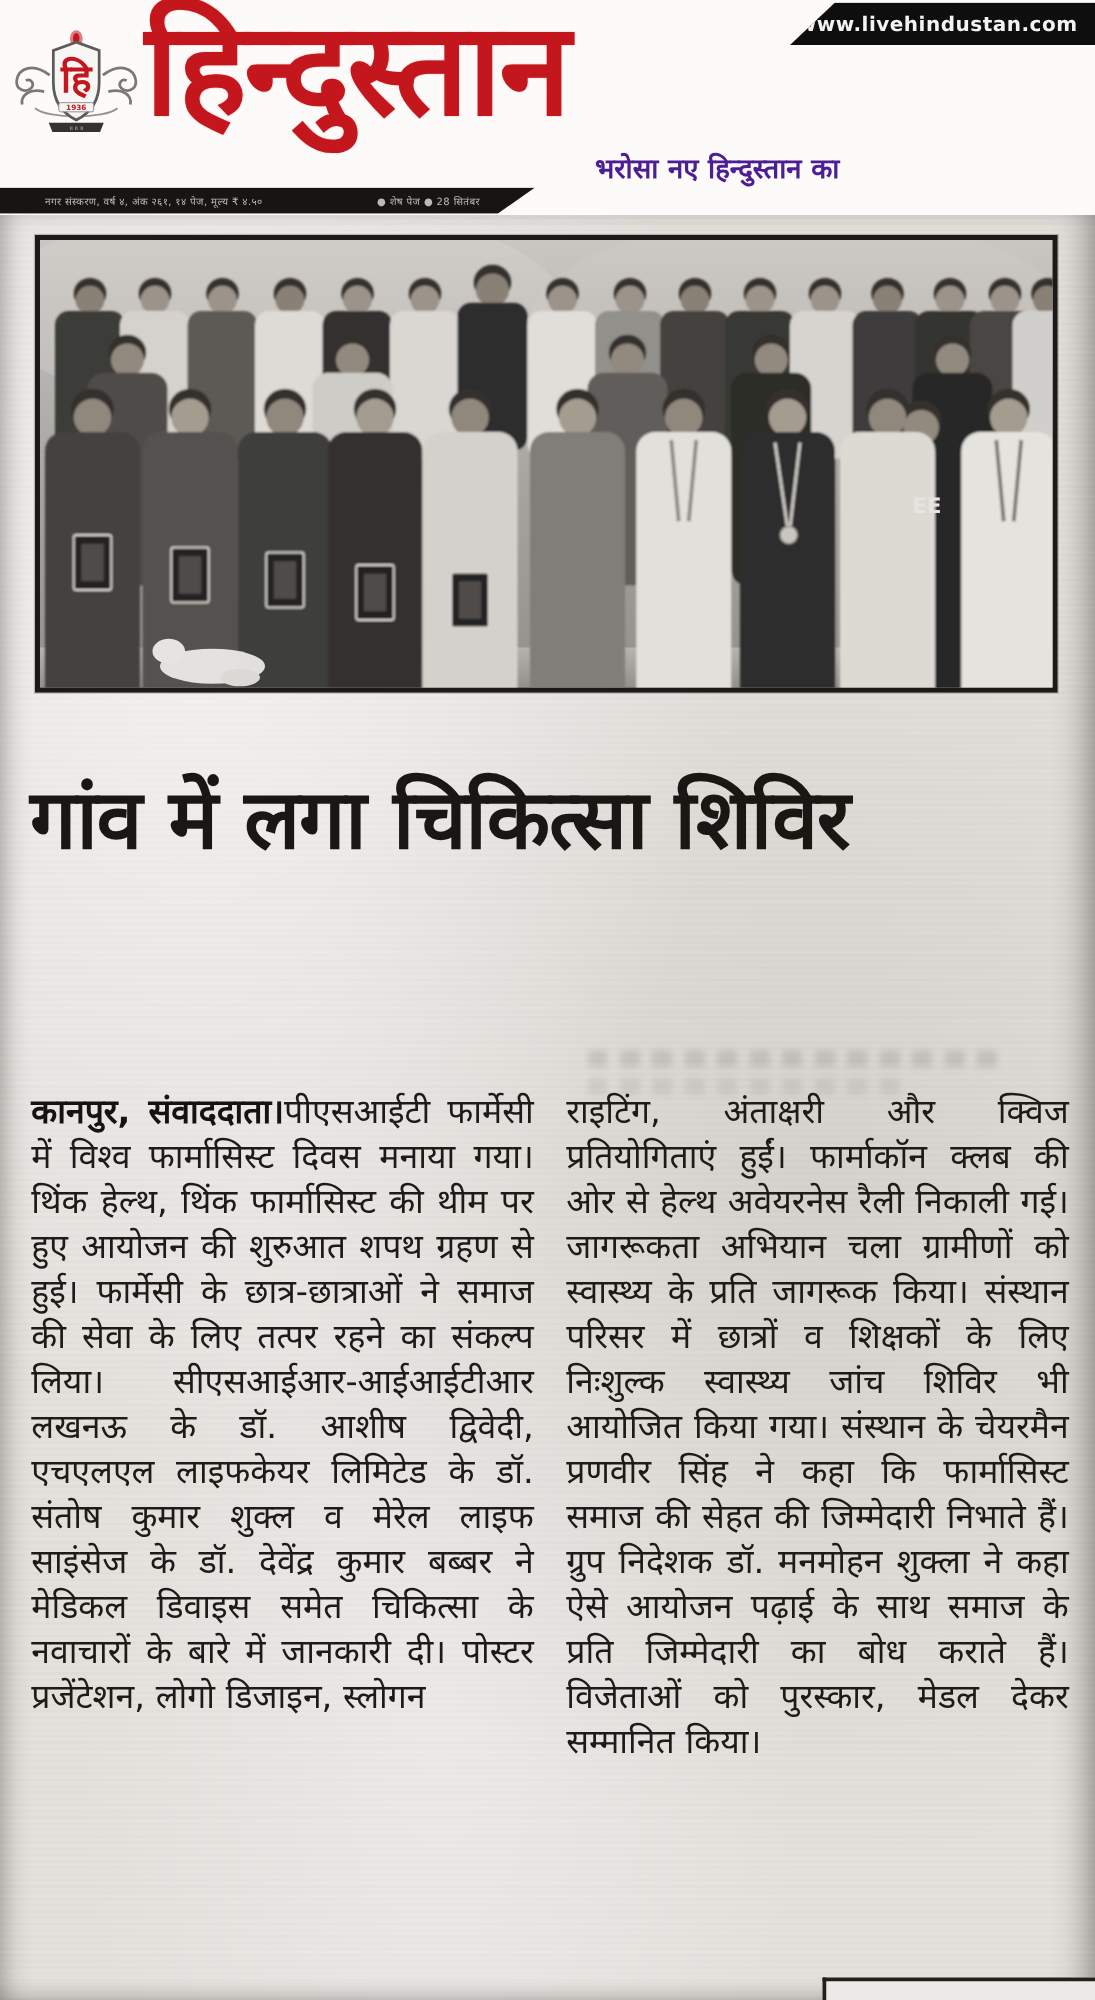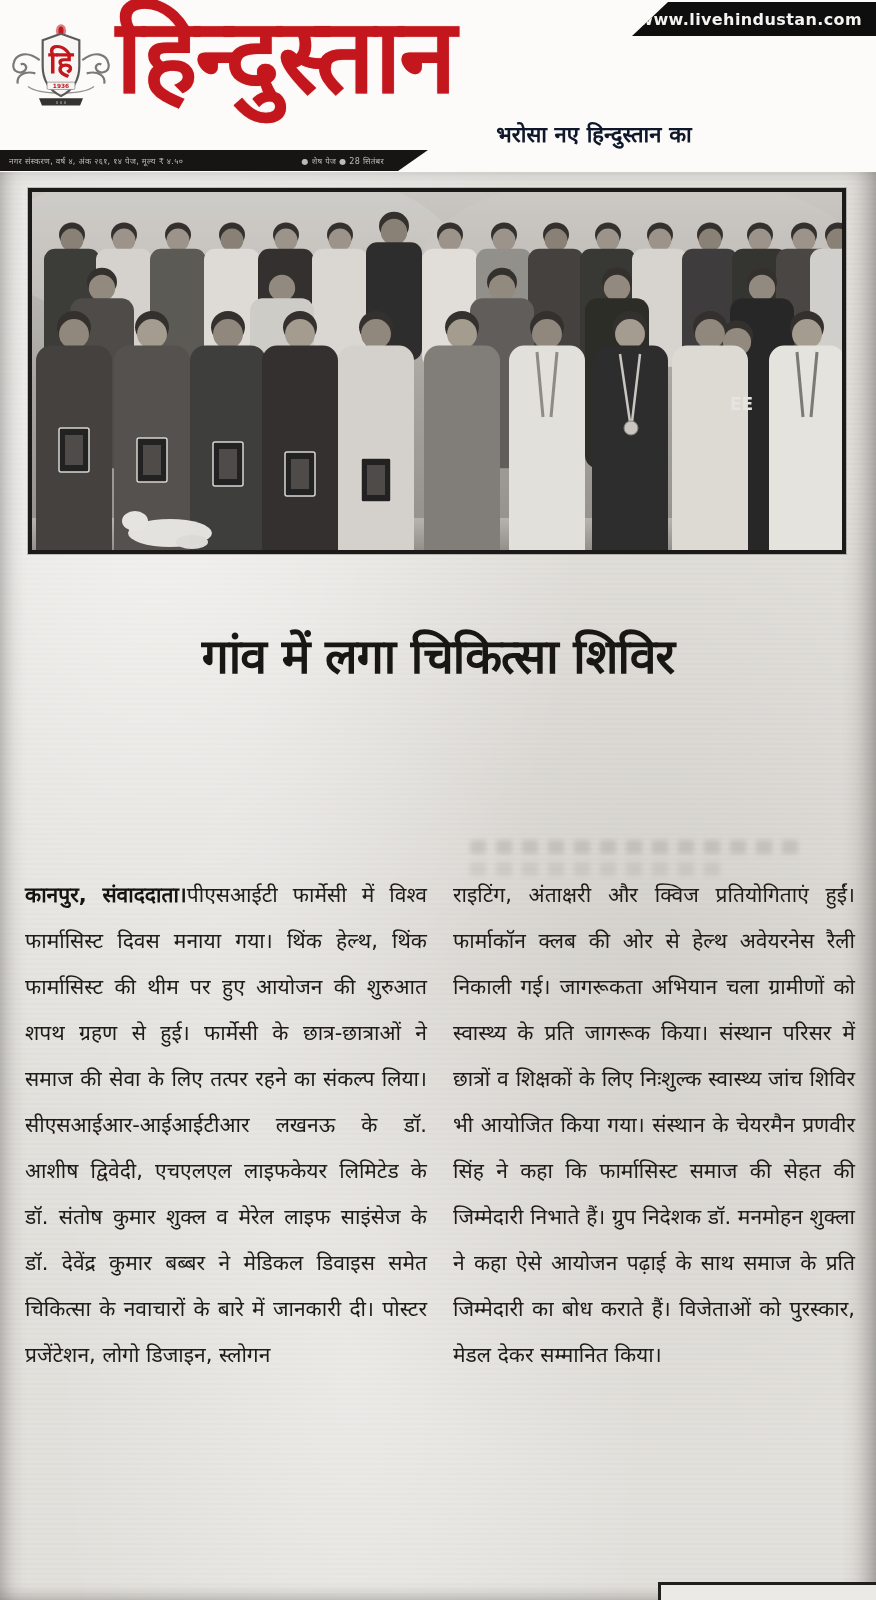--- a/index.html
+++ b/index.html
@@ -30,33 +30,33 @@
   .url-banner {
     position:absolute; right:0; top:2px; width:244px; height:34px;
     background:#0f0e0e;
     clip-path:polygon(36px 0, 100% 0, 100% 100%, 0 100%);
     display:flex; align-items:center; justify-content:flex-end;
     padding-right:14px;
     color:#f4f3f1; font-size:16px; font-weight:700; letter-spacing:.4px;
   }
   .tagline {
     position:absolute; left:476px; top:118px; width:236px;
-    text-align:center;
-    font-size:22px; font-weight:700; color:#0f172a; letter-spacing:0;
+    text-align:left;
+    font-size:22px; font-weight:700; color:#4c1d95; letter-spacing:0;
   }
   .edition-strip {
     position:absolute; left:0; top:150px; width:428px; height:21px;
     background:#161514;
     clip-path:polygon(0 0, 100% 0, 93% 100%, 0 100%);
     display:flex; align-items:center; justify-content:space-between;
     padding:0 44px 0 9px;
     color:#cfccc7; font-size:8px; letter-spacing:.3px; white-space:nowrap;
     overflow:hidden;
   }
-  .edition-strip span { filter:blur(.4px); opacity:.9; }
+  .edition-strip span { filter:blur(.4px); opacity:.9;margin-left:27px; }
 
   
   .clip {
     position:absolute; top:172px; left:0; width:876px; height:1428px;
     background:#e3e1dc;
     background-image:
       radial-gradient(ellipse at 18% 22%, rgba(255,255,255,.55), transparent 42%),
       radial-gradient(ellipse at 75% 55%, rgba(176,172,166,.28), transparent 48%),
       radial-gradient(ellipse at 40% 85%, rgba(255,255,255,.3), transparent 40%),
       repeating-linear-gradient(0deg, rgba(0,0,0,.015) 0 2px, transparent 2px 5px);
@@ -73,39 +73,39 @@
   }
   .photo-frame svg { width:100%; height:100%; display:block; filter:contrast(.97); }
 
   .photo-caption {
     position:absolute; left:28px; top:392px; width:820px;
     font-size:28px; font-weight:700; color:#201f1c; letter-spacing:0;
   }
 
   .headline {
     position:absolute; left:24px; top:428px; width:828px;
-    font-size:48px; line-height:112px; font-weight:800;
-    color:#181714; letter-spacing:-1px; white-space:nowrap;text-align:center;
+    font-size:66px; line-height:112px; font-weight:800;
+    color:#181714; letter-spacing:-1px; white-space:nowrap;
   }
   .headline .hl2 { letter-spacing:-2px; }
 
   .ghost-row {
     position:absolute; height:14px; border-radius:3px;
     background:repeating-linear-gradient(90deg, rgba(110,104,96,.35) 0 16px, transparent 16px 26px);
     filter:blur(2.5px); opacity:.55;
   }
   .ghost-a { left:470px; top:668px; width:330px; }
   .ghost-b { left:470px; top:690px; width:250px; opacity:.35; }
 
   .columns {
     position:absolute; left:25px; top:700px; width:830px; height:716px;
     display:flex; gap:26px;
   }
   .col {
-    flex:1 1 0; font-size:21px; line-height:46px; color:#1d1b17;
+    flex:1 1 0; font-size:27px; line-height:36px; color:#1d1b17;
     text-align:justify; text-justify:inter-word;
   }
   .dateline { font-weight:700; color:#141310; }
 
   .next-clip-border {
     position:absolute; left:658px; top:1410px; width:218px; height:18px;
     border-top:3px solid #21201d; border-left:3px solid #21201d;
     background:#eceae6;
   }
 </style>

